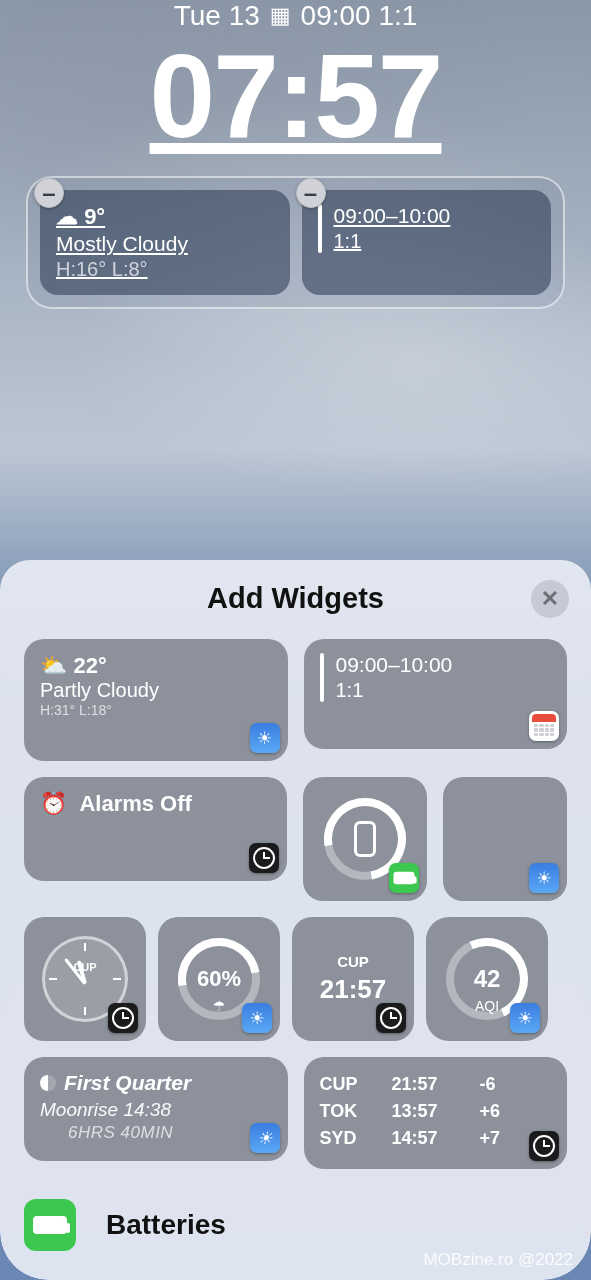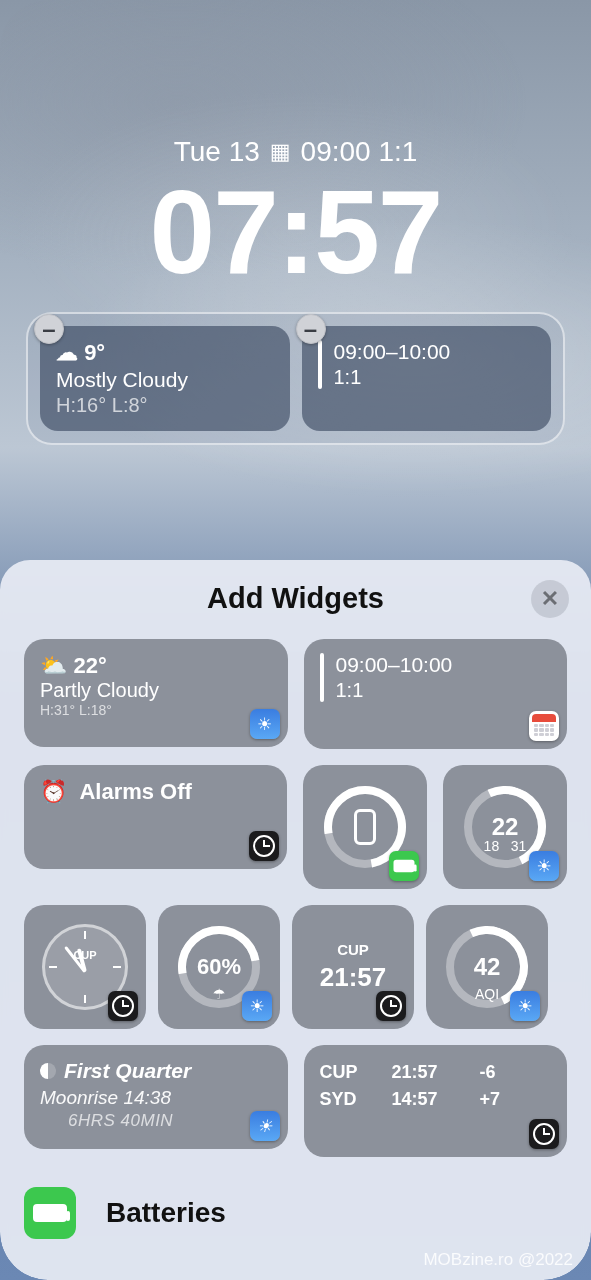--- a/index.html
+++ b/index.html
@@ -11,21 +11,21 @@
     color: #fff;
   }
   .cloud-overlay {
     position: absolute; inset: 0;
     background:
       radial-gradient(ellipse 400px 200px at 50% 18%, rgba(255,255,255,.15), transparent 70%),
       radial-gradient(ellipse 500px 250px at 30% 8%, rgba(140,150,165,.5), transparent 70%),
       radial-gradient(ellipse 500px 200px at 70% 28%, rgba(255,255,255,.25), transparent 70%);
     border-radius: 48px;
   }
-  .lockscreen { position: absolute; top: 8px; left: 0; right: 0; padding-top: 128px; text-align: center; }
+  .lockscreen { position: absolute; top: 0; left: 0; right: 0; text-align: center; text-decoration: underline; }
   .date-row { font-size: 28px; font-weight: 500; display: inline-flex; align-items: center; gap: 10px; }
   .cal-glyph { font-size: 22px; }
   .big-time { font-size: 118px; font-weight: 800; letter-spacing: -2px; margin-top: -4px; }
   .widget-row {
     margin: 12px 26px 0;
     display: flex; gap: 12px;
     border: 2.5px solid rgba(255,255,255,.55);
     border-radius: 26px; padding: 12px;
     background: rgba(80,100,130,.12);
   }
@@ -197,21 +197,21 @@
   </div>
 </div>
 
 <div class="sheet">
   <div class="sheet-header">
     <div class="sheet-title">Add Widgets</div>
     <div class="close-btn">✕</div>
   </div>
 
   <div class="w-grid">
-    <div class="g-card half" style="height:108px;">
+    <div class="g-card half" style="height:122px;">
       <div style="font-size:22px;font-weight:600;"><span>⛅</span> <span>22°</span></div>
       <div style="font-size:20px;">Partly Cloudy</div>
       <div style="font-size:14px;color:rgba(255,255,255,.7);">H:31° L:18°</div>
       <div class="app-icon ic-weather">☀</div>
     </div>
     <div class="g-card half" style="height:110px;">
       <div class="cal-bar">
         <div class="stripe"></div>
         <div class="txt">
           <div class="l1" style="font-size:21px;">09:00–10:00</div>
@@ -252,27 +252,20 @@
     </div>
     <div class="g-card sq">
       <div class="ring arc-most">
         <div class="phone-outline"></div>
       </div>
       <div class="app-icon ic-batt">
           <div class="cat-batt" style="transform:scale(.7);"></div>
         </div>
     </div>
     <div class="g-card sq">
-      <div class="ring arc-right" style="position:relative;">
-        <span class="ring-val">22</span>
-        <div class="dual-under">
-          <span>18</span>
-          <span>31</span>
-        </div>
-      </div>
       <div class="app-icon ic-weather">☀</div>
     </div>
   </div>
 
   <div class="w-grid row3" style="gap:12px;">
     <div class="g-card sq" style="width:122px;flex:0 0 122px;">
       <div class="mini-clock">
         <div class="clock-lbl">CUP</div>
         <div class="tick t12"></div>
           <div class="tick t3"></div>
@@ -320,20 +313,25 @@
       <div class="dur">6HRS 40MIN</div>
       <div class="app-icon ic-weather">☀</div>
     </div>
     <div class="g-card half world-rows" style="height:112px;">
       <div class="r">
           <span>CUP</span>
           <span>21:57</span>
           <span>-6</span>
         </div>
       <div class="r">
+          <span>TOK</span>
+          <span>13:57</span>
+          <span>+6</span>
+        </div>
+      <div class="r">
           <span>SYD</span>
           <span>14:57</span>
           <span>+7</span>
         </div>
       <div class="app-icon ic-clock">
           <div class="mini-clk-face"></div>
         </div>
     </div>
   </div>
 

